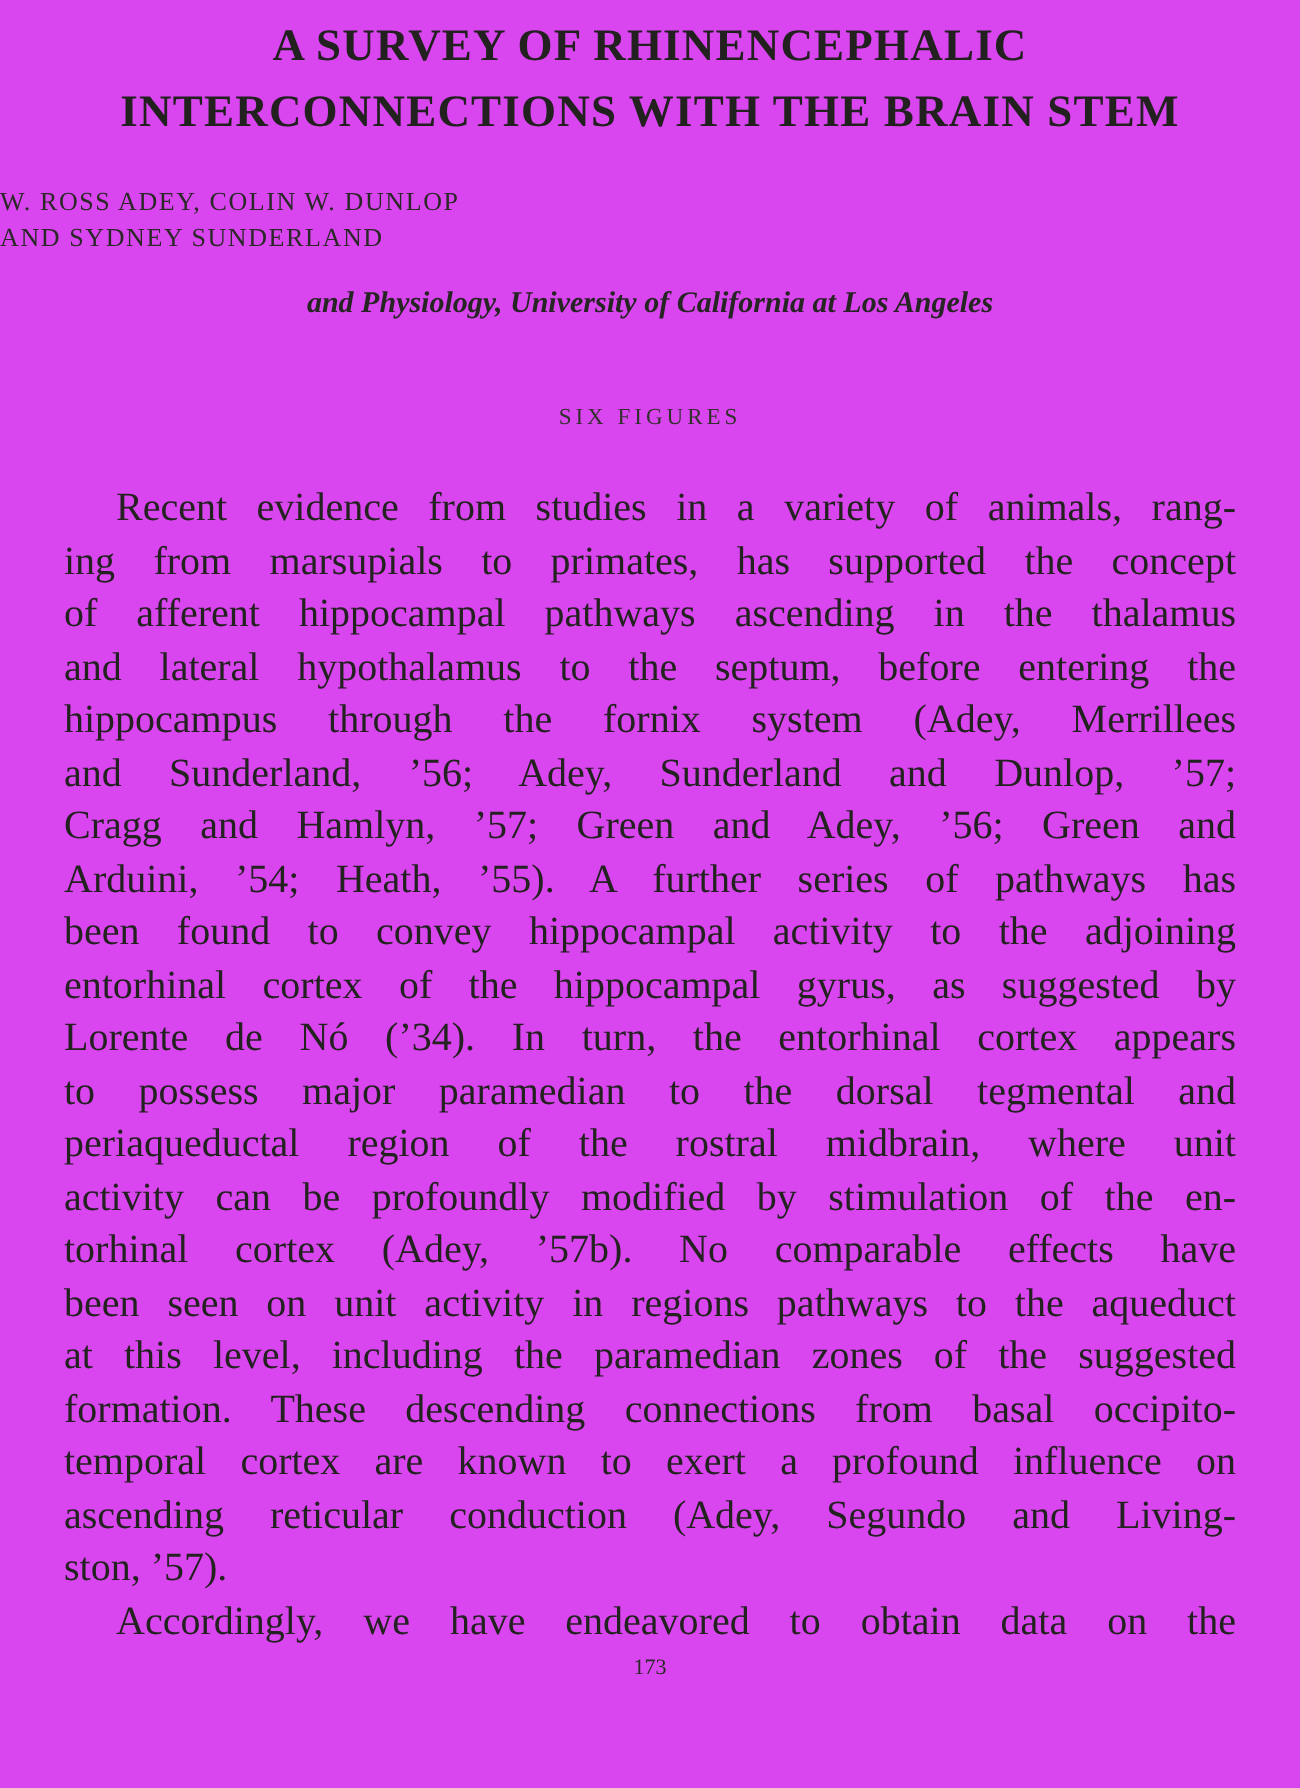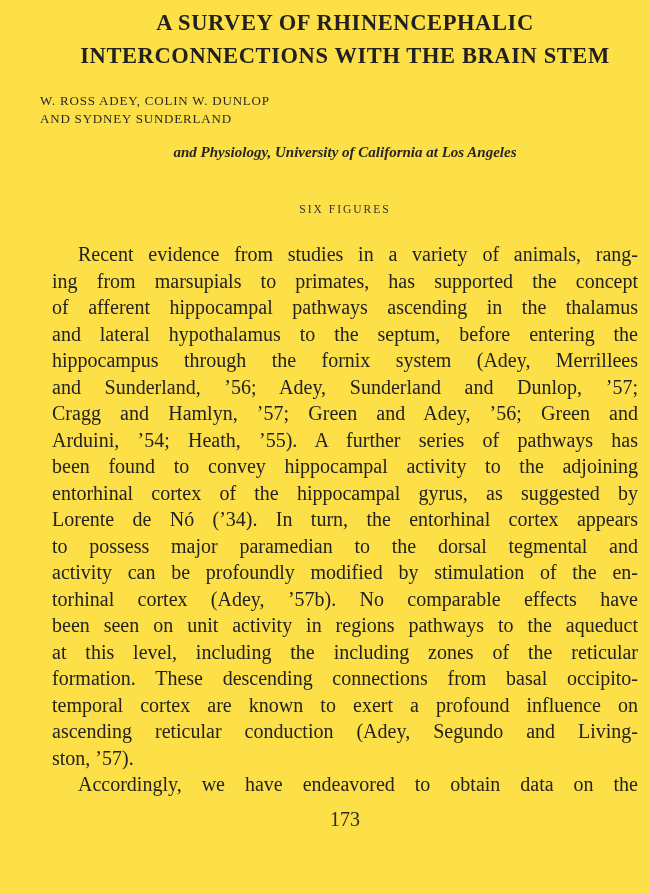--- a/index.html
+++ b/index.html
@@ -5,26 +5,25 @@
   html, body {
     margin: 0;
     padding: 0;
     background: #f3f2ef;
   }
   .page {
     position: relative;
     width: 650px;
     height: 894px;
     margin: 0 auto;
-    background: #fde047;
+    background: #d946ef;
     overflow: hidden;
     box-sizing: border-box;
     font-family: "Liberation Serif", "DejaVu Serif", serif;
     color: #1e1d1b;
-    padding-left: 40px;
   }
   .title {
     margin: 6px 0 0 0;
     text-align: center;
     font-size: 22.5px;
     font-weight: 700;
     line-height: 33px;
     letter-spacing: 0.6px;
     color: #222120;
   }
@@ -64,23 +63,23 @@
     text-align: justify;
     text-align-last: justify;
     text-justify: inter-word;
     white-space: nowrap;
   }
   .para .line { white-space: normal; }
   .para .line:first-child { text-indent: 26px; }
   .para .line:last-child { text-align-last: left; }
   .para.justify-last .line:last-child { text-align-last: justify; }
   .page-number {
-    margin-top: 14px;
+    margin-top: 3px;
     text-align: center;
-    font-size: 20px;
+    font-size: 11px;
     line-height: 15px;
     color: #2a2927;
   }
 </style>
 </head>
 <body>
 
 <div class="page">
 
   <h1 class="title">
@@ -106,24 +105,25 @@
         <div class="line">of afferent hippocampal pathways ascending in the thalamus</div>
         <div class="line">and lateral hypothalamus to the septum, before entering the</div>
         <div class="line">hippocampus through the fornix system (Adey, Merrillees</div>
         <div class="line">and Sunderland, ’56; Adey, Sunderland and Dunlop, ’57;</div>
         <div class="line">Cragg and Hamlyn, ’57; Green and Adey, ’56; Green and</div>
         <div class="line">Arduini, ’54; Heath, ’55). A further series of pathways has</div>
         <div class="line">been found to convey hippocampal activity to the adjoining</div>
         <div class="line">entorhinal cortex of the hippocampal gyrus, as suggested by</div>
         <div class="line">Lorente de Nó (’34). In turn, the entorhinal cortex appears</div>
         <div class="line">to possess major paramedian to the dorsal tegmental and</div>
+        <div class="line">periaqueductal region of the rostral midbrain, where unit</div>
         <div class="line">activity can be profoundly modified by stimulation of the en-</div>
         <div class="line">torhinal cortex (Adey, ’57b). No comparable effects have</div>
         <div class="line">been seen on unit activity in regions pathways to the aqueduct</div>
-        <div class="line">at this level, including the including zones of the reticular</div>
+        <div class="line">at this level, including the paramedian zones of the suggested</div>
         <div class="line">formation. These descending connections from basal occipito-</div>
         <div class="line">temporal cortex are known to exert a profound influence on</div>
         <div class="line">ascending reticular conduction (Adey, Segundo and Living-</div>
         <div class="line">ston, ’57).</div>
       </div>
     <div class="para justify-last">
         <div class="line">Accordingly, we have endeavored to obtain data on the</div>
       </div>
   </div>
 

